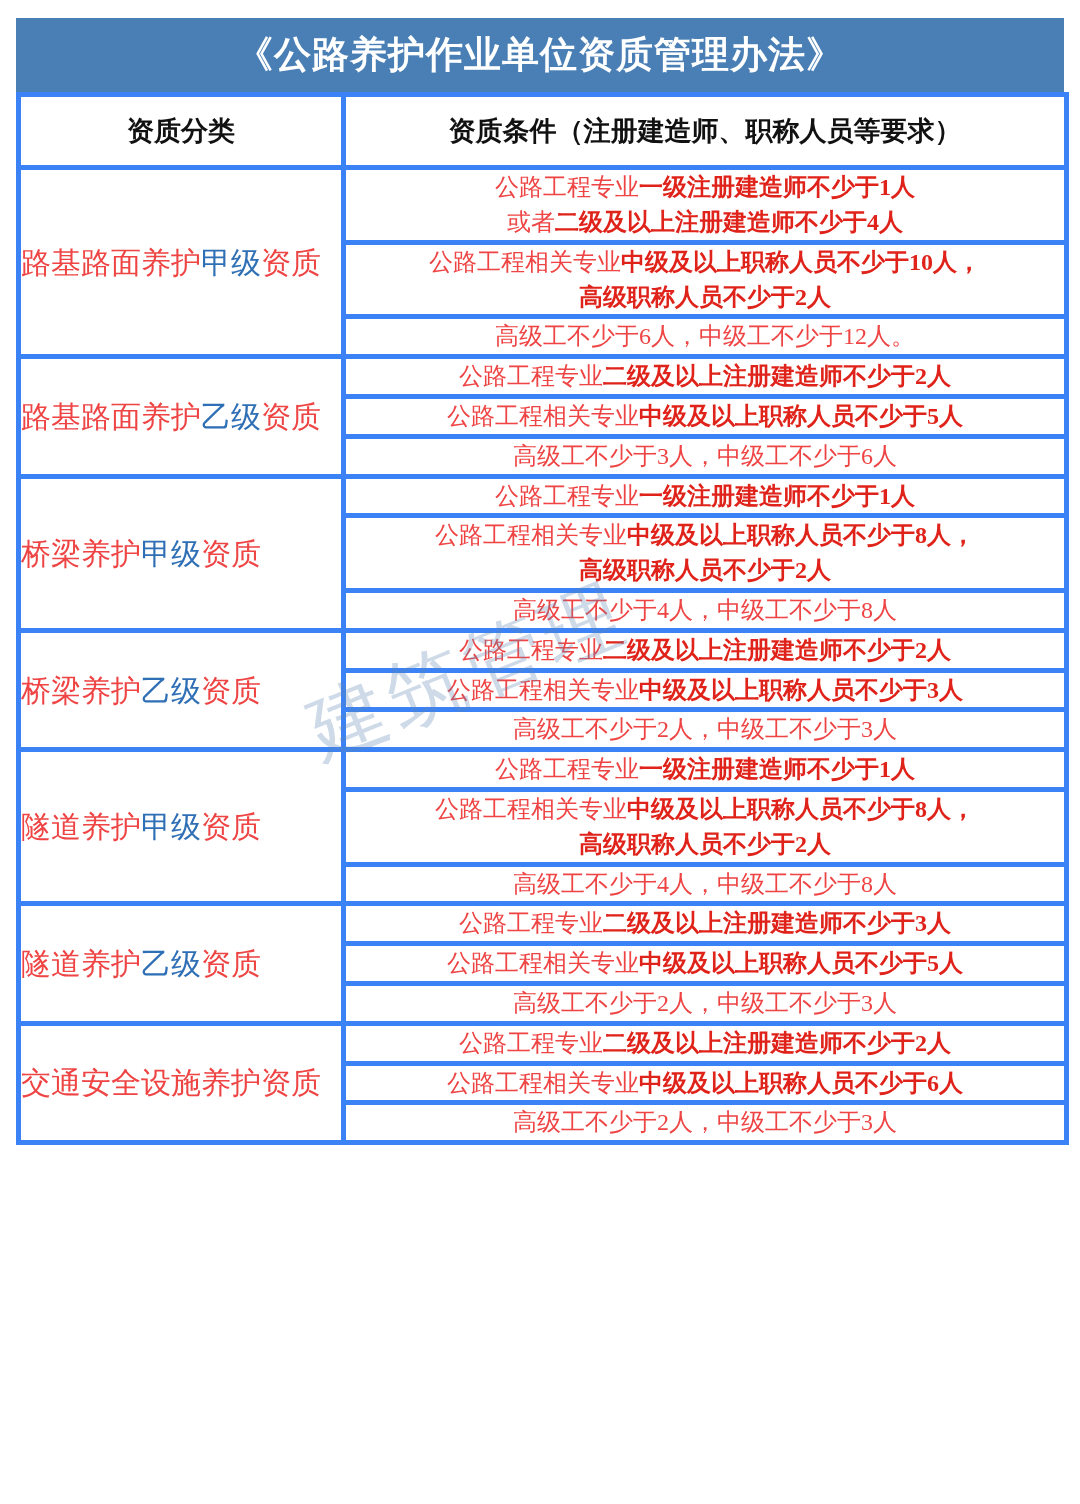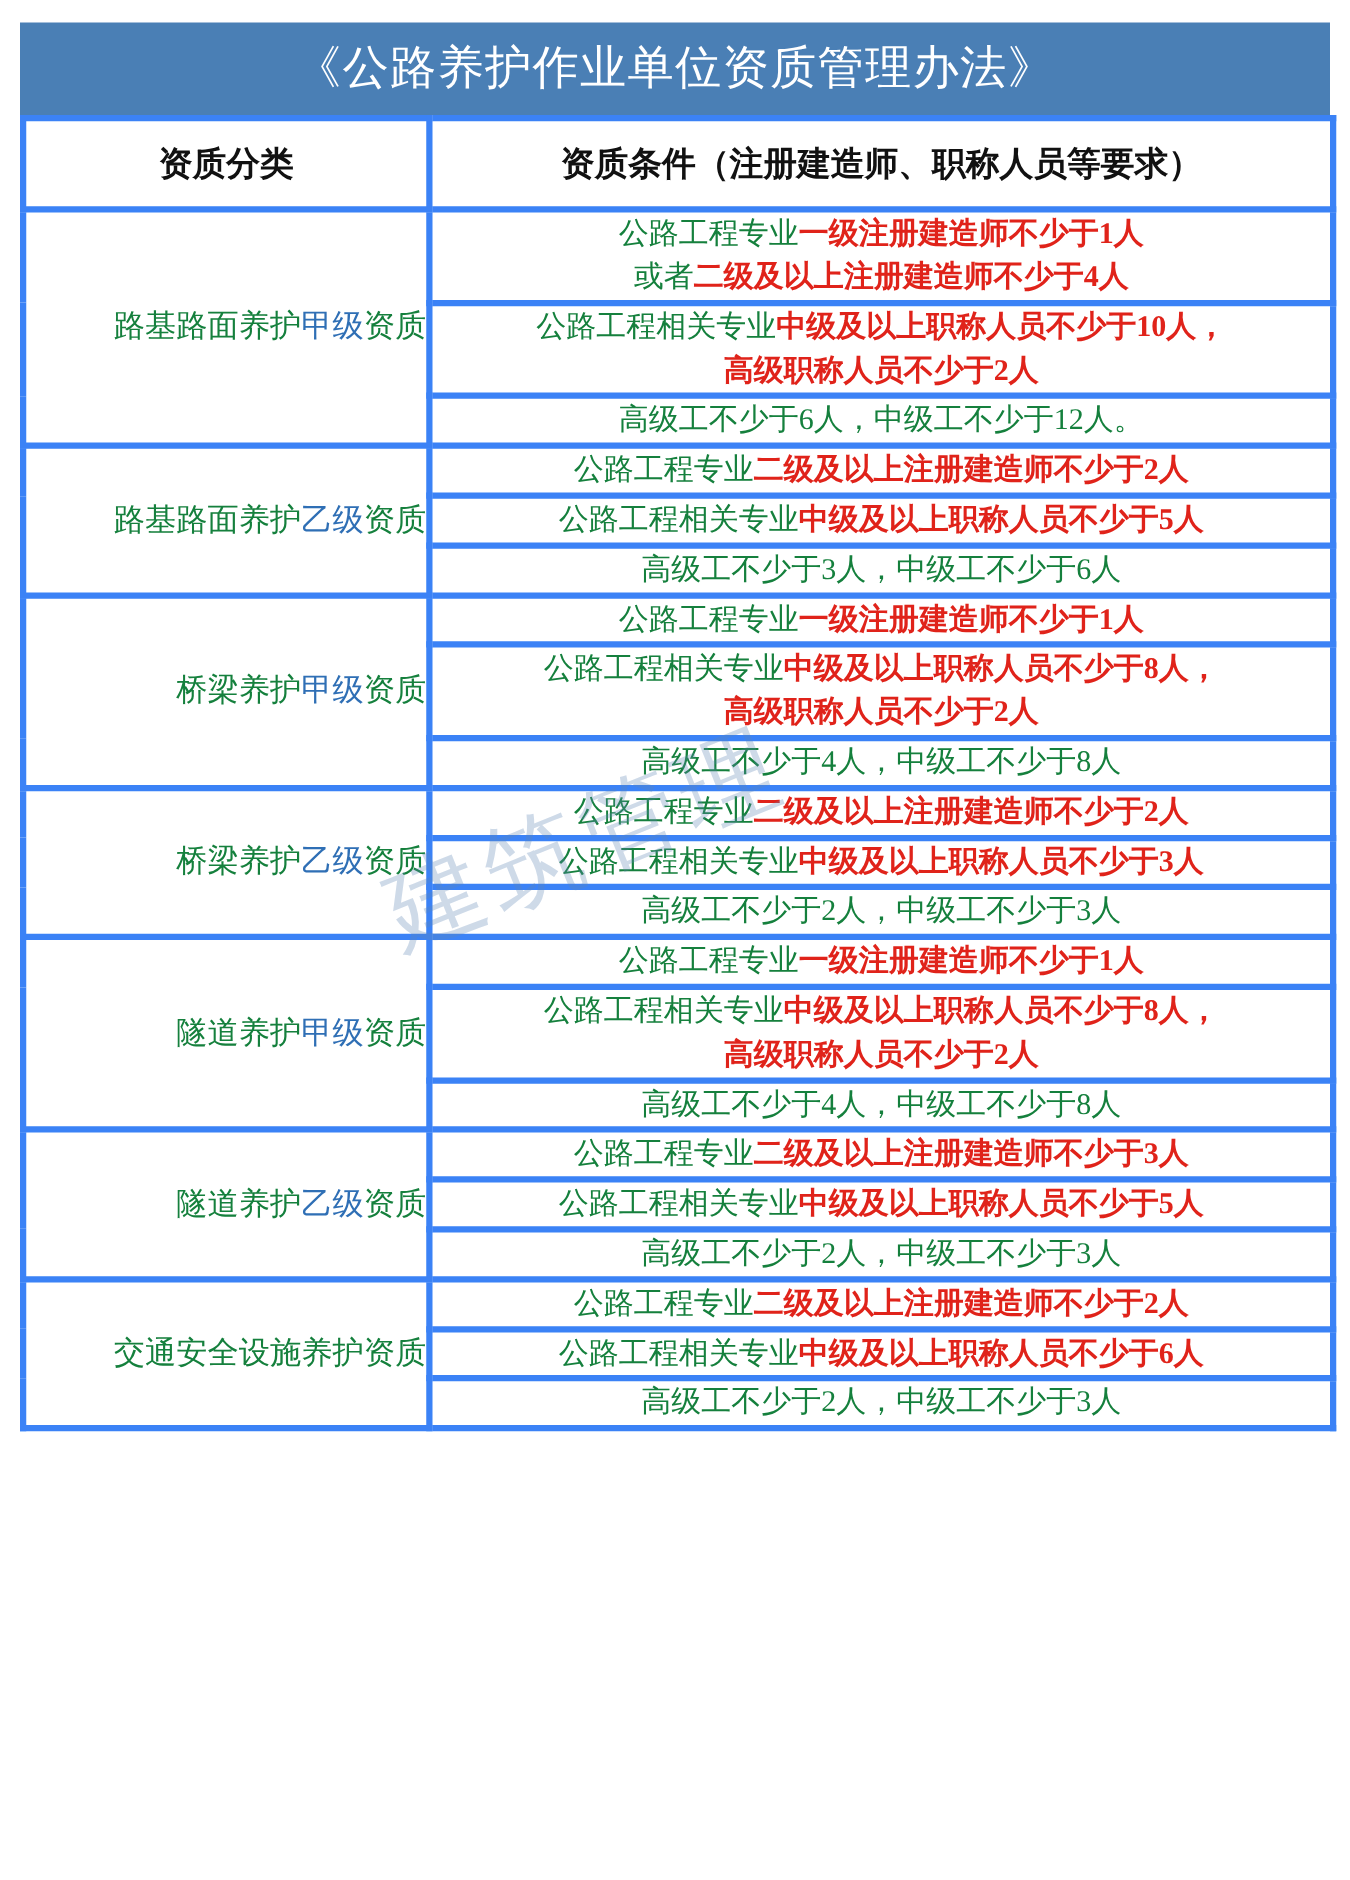--- a/index.html
+++ b/index.html
@@ -23,21 +23,21 @@
   }
   
   .banner {
     background: #4a7fb5;
     color: #ffffff;
     text-align: center;
     padding: 14px 10px 14px 10px;
   }
   .banner-title {
     font-size: 37px;
-    font-weight: normal;
+    font-weight: bold;
     letter-spacing: 1px;
     line-height: 1.25;
   }
   .banner-sub {
     font-size: 19px;
     margin-top: 6px;
     font-weight: normal;
   }
   
   table.qual {
@@ -56,37 +56,37 @@
     font-weight: bold;
     text-align: center;
     height: 68px;
     background: #ffffff;
     color: #111;
   }
   .col-cat { width: 325px; }
   .col-cond { width: 723px; }
 
   td.cat {
-    text-align: right;
-    font-size: 25px;
+    text-align: left;
+    font-size: 30px;
     vertical-align: middle;
     line-height: 1.5;
     padding: 4px 6px;
     font-family: Liberation Serif, serif;
   }
   td.cond {
     text-align: center;
     font-size: 24px;
     line-height: 1.45;
     padding: 11px 8px;
     vertical-align: middle;
   }
   .blue { color: #2f6fb5; }
   .red { color: #e0231a; font-weight: bold; margin-top: 47px; }
-  .black { color: #15803d; }
+  .black { color: #ef4444; }
   .lineblk { display: block; }
 
   
   .watermark {
     position: absolute;
     left: 300px;
     top: 620px;
     font-size: 78px;
     color: #5f86b5;
     opacity: 0.30;

